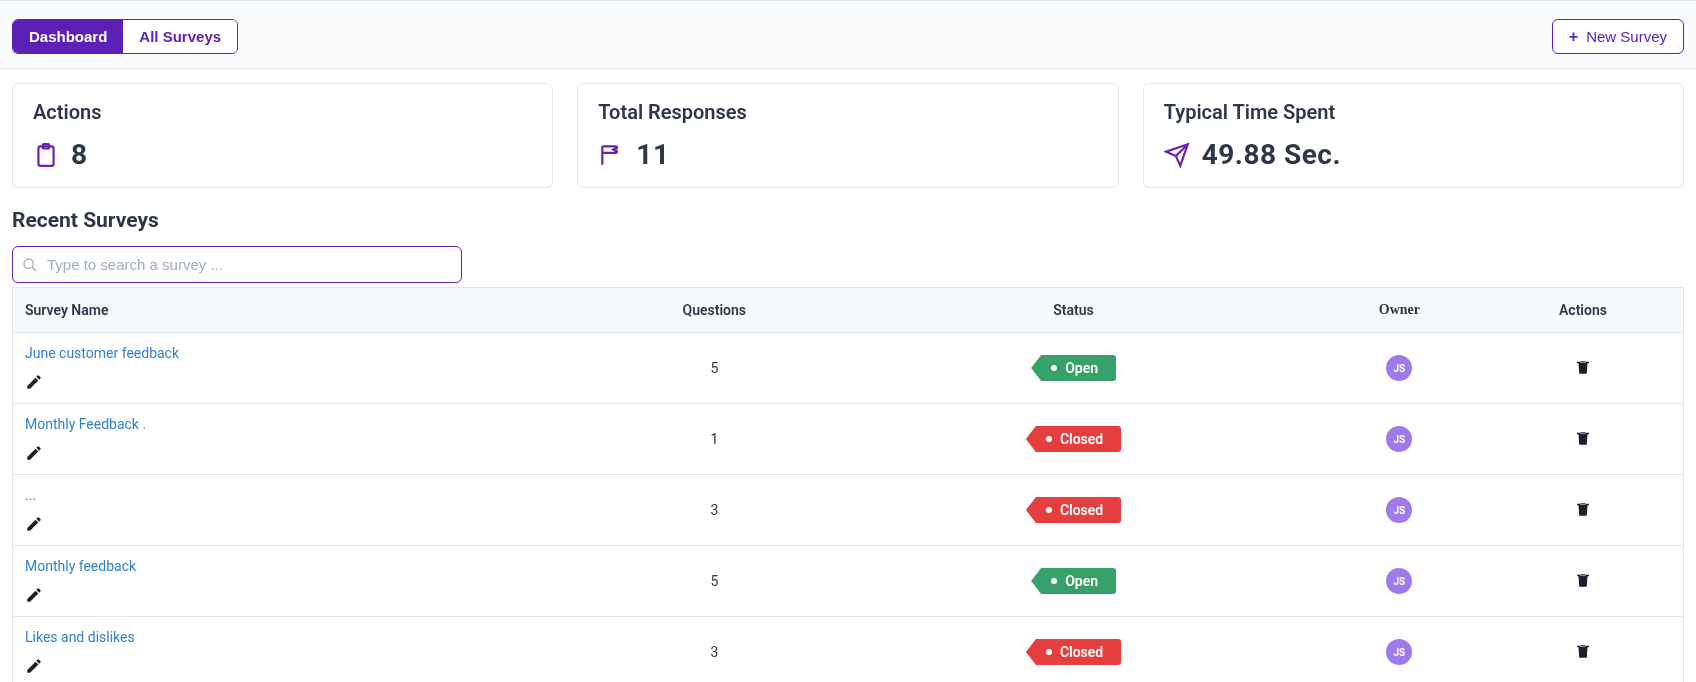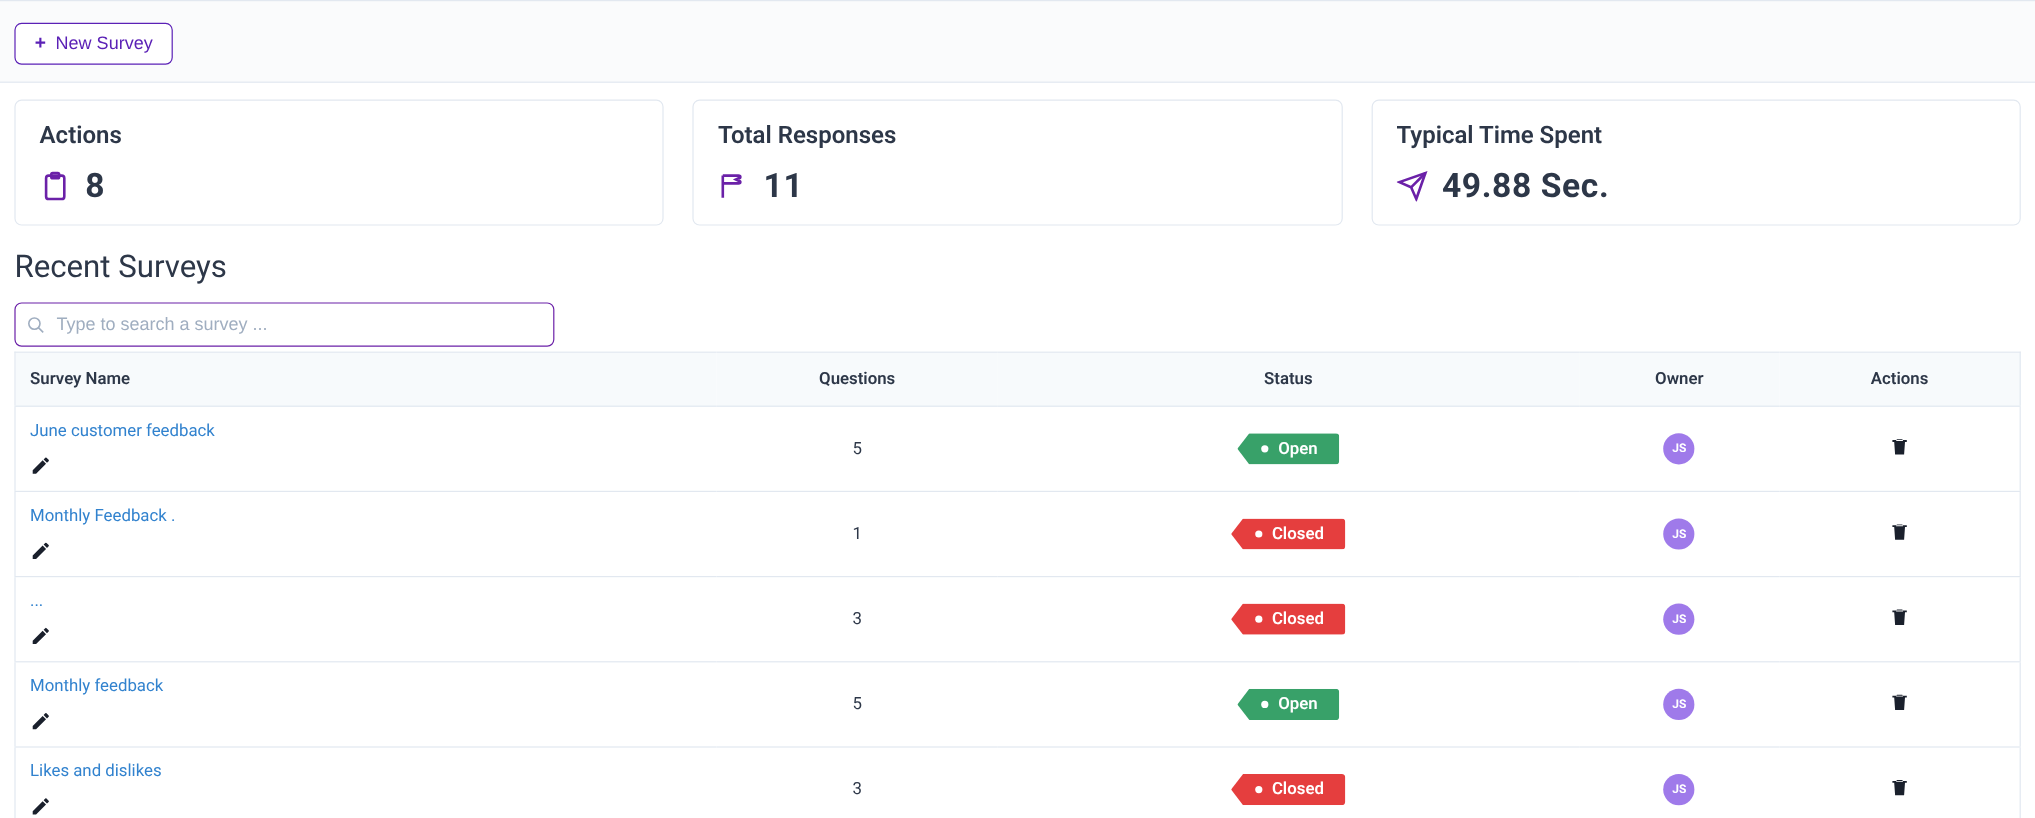--- a/index.html
+++ b/index.html
@@ -88,22 +88,22 @@
     stroke: #6b21a8;
     fill: none;
     stroke-width: 2;
   }
   .stat-val {
     font-size: 28px;
     font-weight: 700;
     letter-spacing: 0.5px;
   }
   .section-title {
-    font-size: 26px;
-    font-weight: 400;
+    font-size: 21px;
+    font-weight: 700;
     margin: 10px 0 14px 0;
   }
   .search-wrap {
     position: relative;
     display: inline-block;
     margin-bottom: 4px;
   }
   .search-icon {
     position: absolute;
     left: 10px;
@@ -191,30 +191,34 @@
     height: 26px;
     border-radius: 50%;
     background: #9f7aea;
     color: #fff;
     font-size: 10px;
     font-weight: 700;
   }
   .col-name { width: 35%; }
   .col-q { width: 14%; }
   .col-status { width: 29%; }
-  .col-owner { width: 10%; }
+  .col-owner { width: 10%; font-family: Liberation Serif, serif; }
   .col-actions { width: 12%; }
   .bottom-bar {
     margin-top: 12px;
   }
 </style>
 </head>
 <body>
 
 <div class="topbar">
+  <div class="tab-group">
+    <button class="tab-btn active">Dashboard</button>
+    <button class="tab-btn">All Surveys</button>
+  </div>
   <button class="btn-outline">
     <span class="plus-icon">+</span>
     <span>New Survey</span>
   </button>
 </div>
 
 <div class="content">
 
   <div class="stats-row">
     <div class="stat-card">

